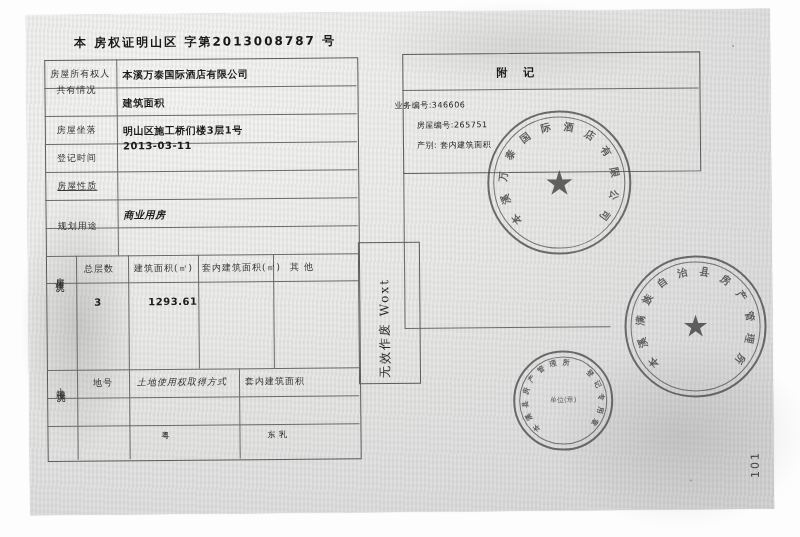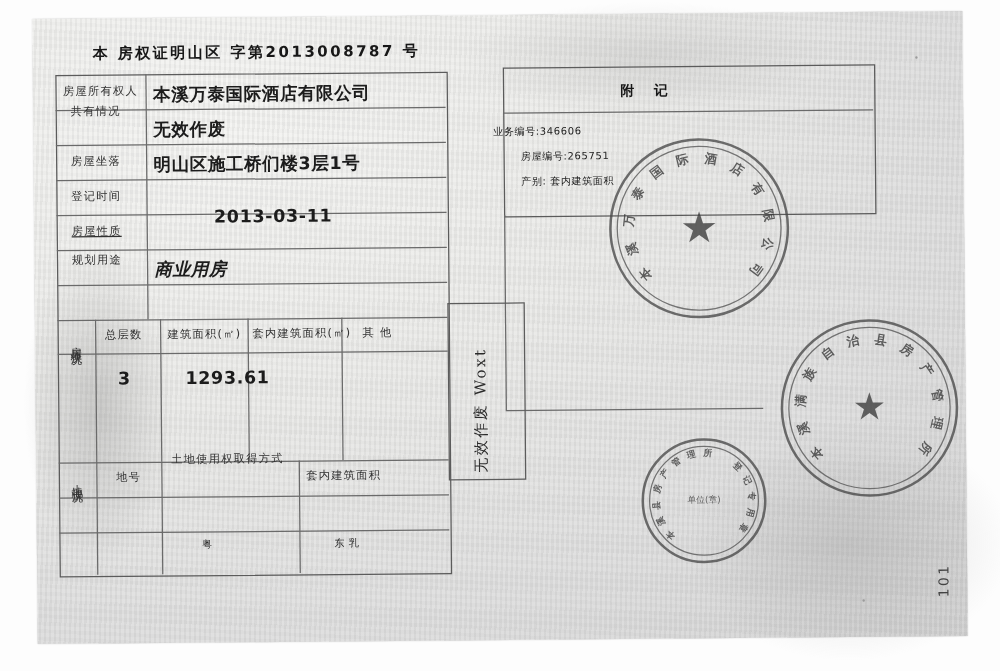--- a/index.html
+++ b/index.html
@@ -37,21 +37,21 @@
   .lineH{position:absolute;height:0;border-top:1px solid #6a6a6a;}
   .lineV{position:absolute;width:0;border-left:1px solid #6a6a6a;}
   .cell{
     position:absolute;
     font-size:9px;color:#2b2b2b;
     letter-spacing:.5px;
     white-space:nowrap;
     line-height:1.1;
   }
   .lbl{font-size:9px;color:#333;letter-spacing:1px;}
-  .val{font-size:14px;color:#1e1e1e;font-weight:bold;letter-spacing:.5px;}
+  .val{font-size:10px;color:#1e1e1e;font-weight:bold;letter-spacing:.5px;}
   .valsm{font-size:8px;color:#222;letter-spacing:.5px;}
   .title{
     position:absolute;font-size:12px;color:#1a1a1a;font-weight:bold;letter-spacing:2px;
   }
   .vtext{
     position:absolute;font-size:9px;color:#333;letter-spacing:2px;
     writing-mode:vertical-rl;text-orientation:upright;line-height:1.2;
   }
   
   .stamp{
@@ -121,50 +121,50 @@
     <div class="lineV" style="left:100px;top:241px;height:114px;"></div>
     <div class="lineV" style="left:170px;top:241px;height:114px;"></div>
     <div class="lineV" style="left:245px;top:241px;height:114px;"></div>
     <div class="lineV" style="left:100px;top:355px;height:90px;"></div>
     <div class="lineV" style="left:210px;top:355px;height:90px;"></div>
 
     <div class="cell lbl" style="left:24px;top:55px;">房屋所有权人</div>
     <div class="cell val" style="left:96px;top:55px;">本溪万泰国际酒店有限公司</div>
 
     <div class="cell lbl" style="left:30px;top:71px;">共有情况</div>
-    <div class="cell val" style="left:96px;top:83px;">无效作废</div>
+    <div class="cell val" style="left:96px;top:83px;">建筑面积</div>
 
     <div class="cell lbl" style="left:30px;top:111px;">房屋坐落</div>
     <div class="cell val" style="left:96px;top:111px;">明山区施工桥们楼3层1号</div>
 
     <div class="cell lbl" style="left:30px;top:139px;">登记时间</div>
-    <div class="cell val" style="left:96px;top:153px;margin-left:48px;">2013-03-11</div>
+    <div class="cell val" style="left:96px;top:126px;">2013-03-11</div>
 
     <div class="cell lbl" style="left:30px;top:167px;text-decoration:underline;">房屋性质</div>
     <div class="cell val" style="left:96px;top:167px;"></div>
 
-    <div class="cell lbl" style="left:30px;top:190px;">规划用途</div>
+    <div class="cell lbl" style="left:30px;top:207px;">规划用途</div>
     <div class="cell val" style="left:96px;top:195px;font-style:italic;">商业用房</div>
 
     <div class="vtext" style="left:26px;top:255px;">房屋状况</div>
 
     <div class="cell lbl" style="left:56px;top:250px;">总层数</div>
     <div class="cell lbl" style="left:106px;top:250px;">建筑面积(㎡)</div>
     <div class="cell lbl" style="left:174px;top:250px;">套内建筑面积(㎡)</div>
     <div class="cell lbl" style="left:262px;top:250px;">其  他</div>
 
     <div class="cell val" style="left:66px;top:282px;">3</div>
     <div class="cell val" style="left:120px;top:282px;">1293.61</div>
     <div class="cell val" style="left:188px;top:282px;"></div>
     <div class="cell val" style="left:266px;top:282px;"></div>
 
     <div class="vtext" style="left:26px;top:365px;">土地状况</div>
 
     <div class="cell lbl" style="left:64px;top:364px;">地号</div>
-    <div class="cell lbl" style="left:108px;top:350px;">土地使用权取得方式</div>
+    <div class="cell lbl" style="left:108px;top:364px;font-style:italic;">土地使用权取得方式</div>
     <div class="cell lbl" style="left:216px;top:364px;">套内建筑面积</div>
 
     <div class="cell valsm" style="left:132px;top:418px;">粤</div>
     <div class="cell valsm" style="left:238px;top:418px;">东 乳</div>
 
     <div class="frame" style="left:376px;top:42px;width:296px;height:118px;"></div>
     <div class="lineH" style="left:376px;top:78px;width:296px;"></div>
 
     <div class="title" style="left:470px;top:54px;font-size:11px;letter-spacing:6px;">附    记</div>
 

